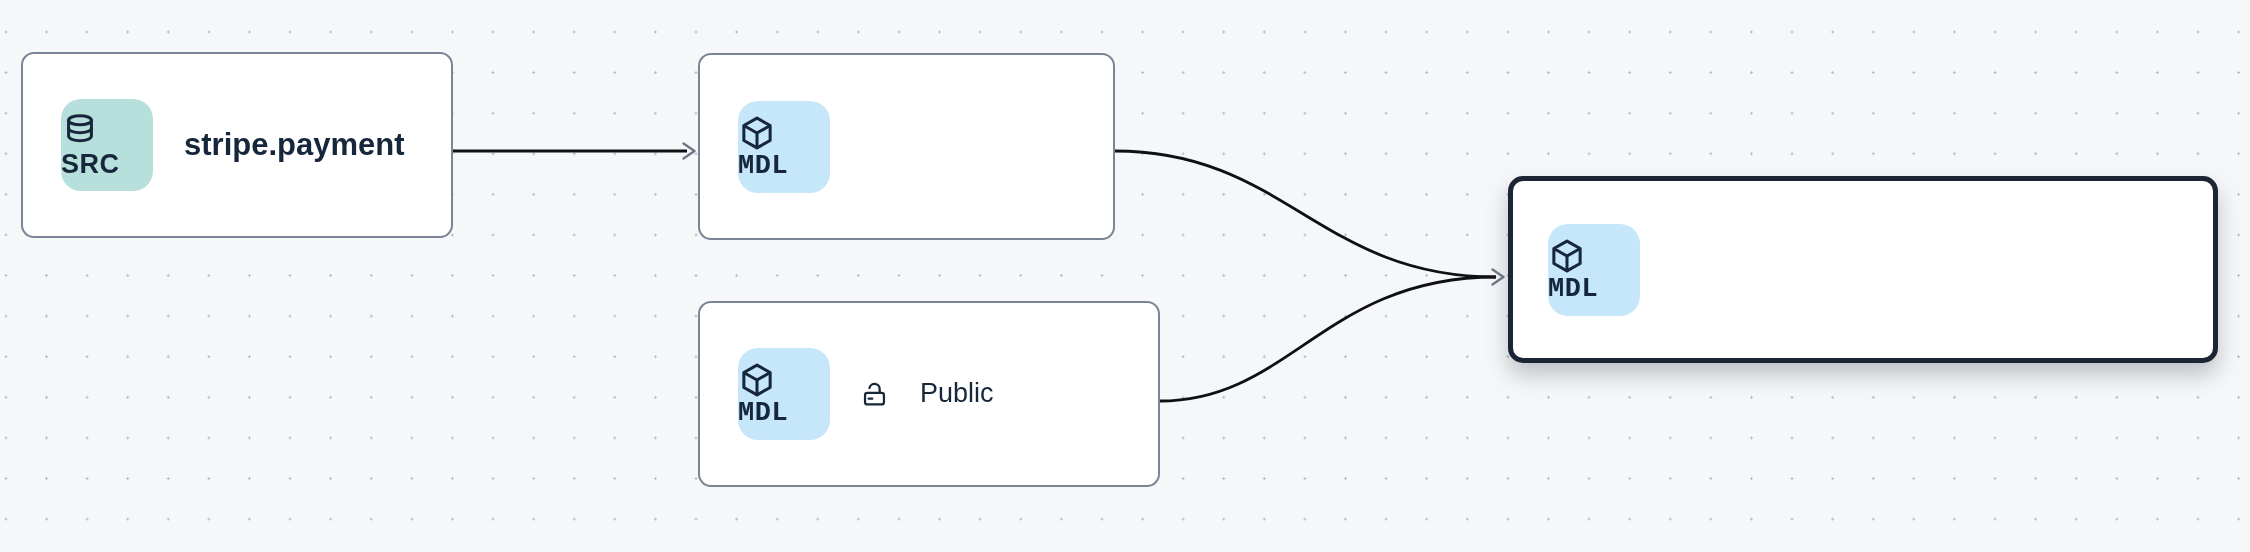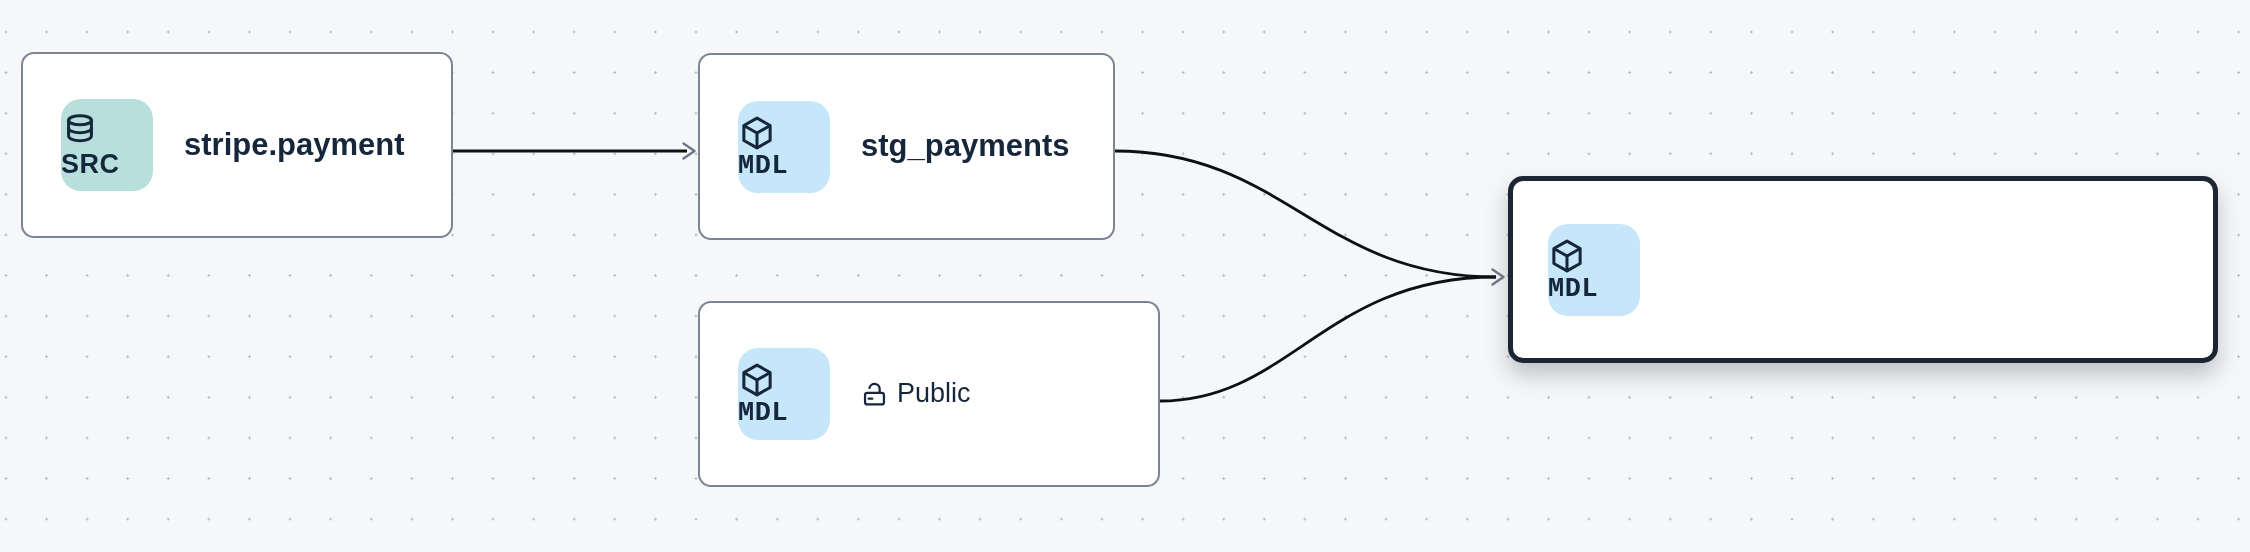--- a/index.html
+++ b/index.html
@@ -98,20 +98,21 @@
   .access-row {
     display: flex;
     align-items: center;
     gap: 9px;
   }
   .access-label {
     font-size: 27px;
     font-weight: 500;
     color: #16263b;
     line-height: 1.1;
+    margin-left: 23px;
   }
   .access-row svg { display: block; }
 </style>
 </head>
 <body>
 
 <div class="canvas">
 
   <svg class="edges-layer" viewBox="0 0 2250 552" xmlns="http://www.w3.org/2000/svg">
 
@@ -144,23 +145,20 @@
     <div class="badge badge-mdl">
       <span class="badge-icon">
         <svg width="38" height="38" viewBox="0 0 24 24" fill="none" stroke="#16263b" stroke-width="1.9" stroke-linecap="round" stroke-linejoin="round">
           <path d="M12 2.6 L20.3 7.3 V16.7 L12 21.4 L3.7 16.7 V7.3 Z"></path>
           <path d="M4.2 7.6 L12 12 L19.8 7.6"></path>
           <path d="M12 12 V21.2"></path>
         </svg>
       </span>
       <span class="badge-label">MDL</span>
     </div>
-    <div class="node-text">
-      <span class="node-name">stg_payments</span>
-    </div>
   </div>
 
   <div class="node node-fct-orders">
     <div class="badge badge-mdl">
       <span class="badge-icon">
         <svg width="38" height="38" viewBox="0 0 24 24" fill="none" stroke="#16263b" stroke-width="1.9" stroke-linecap="round" stroke-linejoin="round">
           <path d="M12 2.6 L20.3 7.3 V16.7 L12 21.4 L3.7 16.7 V7.3 Z"></path>
           <path d="M4.2 7.6 L12 12 L19.8 7.6"></path>
           <path d="M12 12 V21.2"></path>
         </svg>

